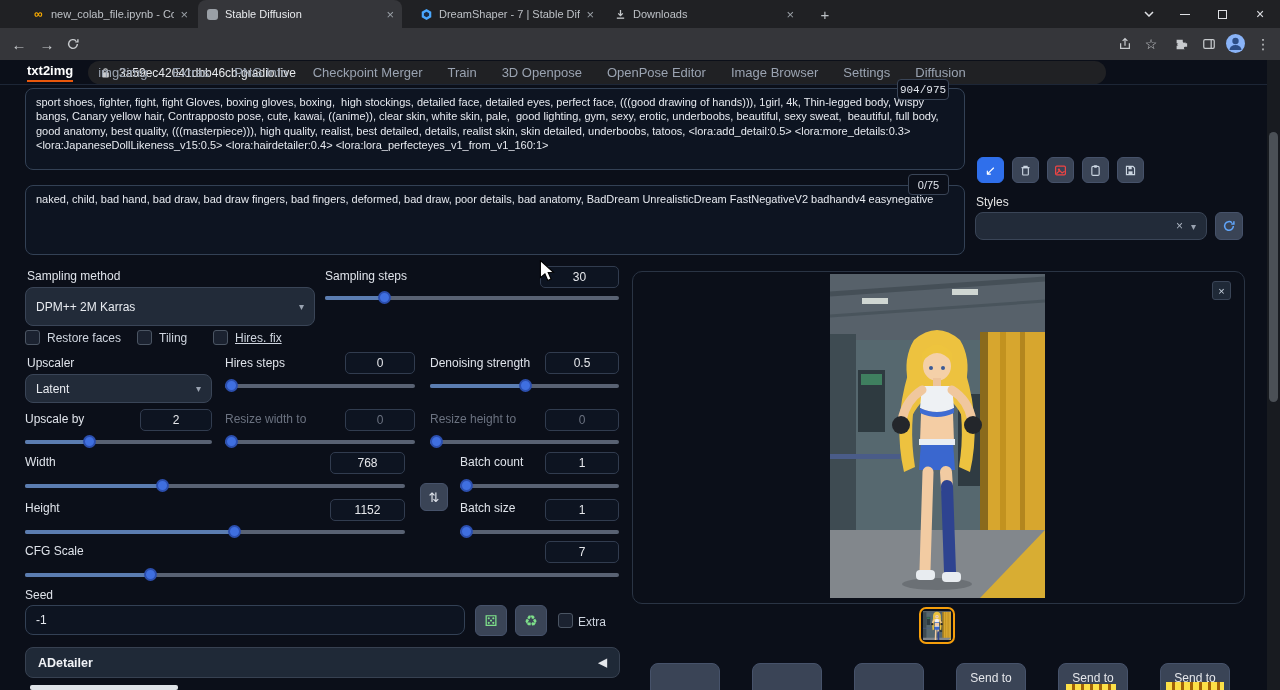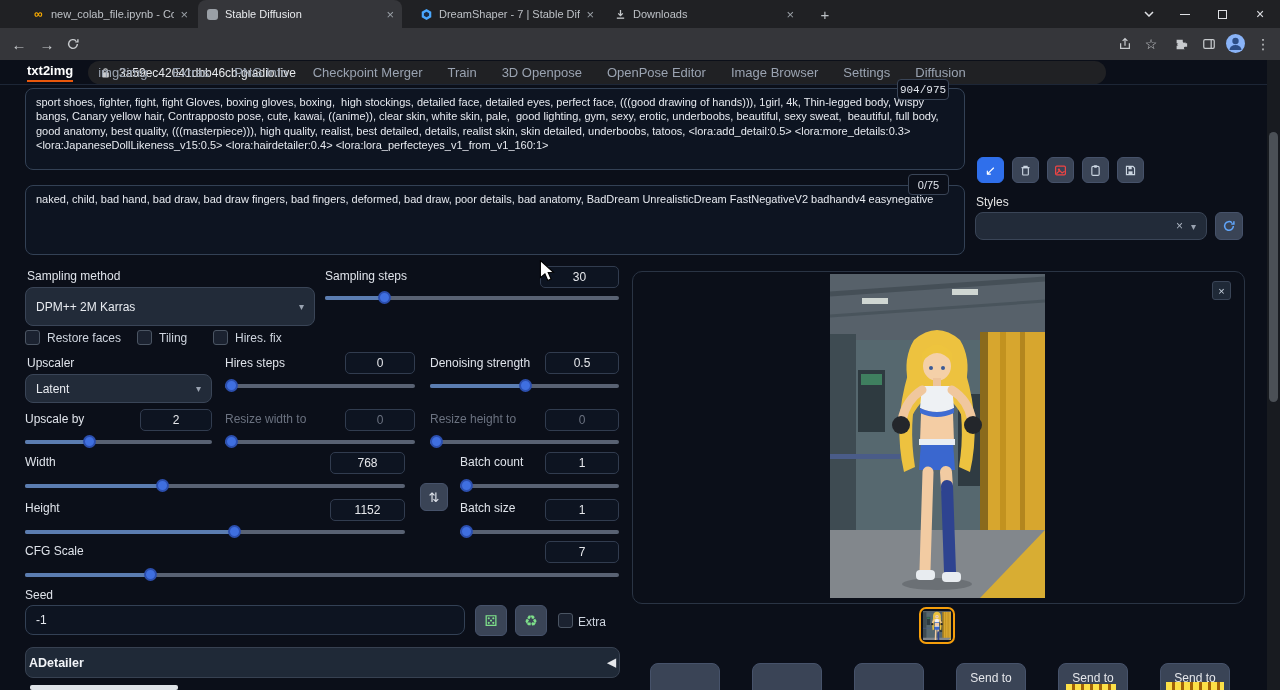--- a/index.html
+++ b/index.html
@@ -64,21 +64,21 @@
   .gclose{position:absolute;left:1212px;top:281px;width:17px;height:17px;background:#1f2937;
           border:1px solid #3a4557;border-radius:3px;color:#cbd5e1;font-size:11px;display:flex;
           align-items:center;justify-content:center;}
   .thumbsel{position:absolute;left:919px;top:607px;width:36px;height:37px;border:2px solid #f59e0b;
             border-radius:7px;background:#0b0f19;display:flex;align-items:center;justify-content:center;box-sizing:border-box;}
   .gbtn{position:absolute;top:663px;width:70px;height:40px;background:#3a4456;border:1px solid #46526a;
         border-radius:8px;font-size:12px;color:#e5e7eb;text-align:center;padding-top:7px;box-sizing:border-box;}
   
   .accordion{position:absolute;left:25px;top:647px;width:595px;height:31px;background:#1f2937;
              border:1px solid #374151;border-radius:8px;display:flex;align-items:center;
-             padding:0 3px;box-sizing:border-box;font-weight:700;font-size:12.5px;color:#f1f3f7;}
+             padding:0 12px;box-sizing:border-box;font-weight:700;font-size:12.5px;color:#f1f3f7;}
   .accordion .arr{margin-left:auto;font-size:11px;color:#e5e7eb;}
   .scrollbar{position:absolute;right:0;top:60px;width:13px;height:630px;background:#181b20;}
   .scrollthumb{position:absolute;right:2px;top:72px;width:9px;height:270px;background:#4b5056;border-radius:5px;}
   .glitch{position:absolute;background:repeating-linear-gradient(90deg,#fde047 0 6px,#a16207 6px 9px);}
   .cursor{position:absolute;left:538px;top:260px;z-index:50;}
 </style>
 </head>
 <body>
 
 <div class="stage">
@@ -313,21 +313,21 @@
         <div class="fill" style="width:20%"></div>
       </div>
       <div class="handle" style="left:20%"></div>
   </div>
 
   <div class="cb" style="left:25px;top:330px;"></div>
   <span class="lbl" style="left:47px;top:331px;color:#cfd5df;">Restore faces</span>
   <div class="cb" style="left:137px;top:330px;"></div>
   <span class="lbl" style="left:159px;top:331px;color:#cfd5df;">Tiling</span>
   <div class="cb" style="left:213px;top:330px;"></div>
-  <span class="lbl" style="left:235px;top:331px;color:#cfd5df;">Hires. fix</span>
+  <span class="lbl" style="left:235px;top:331px;color:#cfd5df;text-decoration:underline;">Hires. fix</span>
 
   <span class="lbl" style="left:27px;top:356px;">Upscaler</span>
   <div class="dd" style="left:25px;top:374px;width:187px;height:29px;">
     <span>Latent</span>
     <span class="chev">▾</span>
   </div>
 
   <span class="lbl" style="left:225px;top:356px;">Hires steps</span>
   <input class="numbox" style="left: 345px; top: 352px; width: 70px;" value="0">
   <div class="slider" style="left:225px;top:379px;width:190px;">

